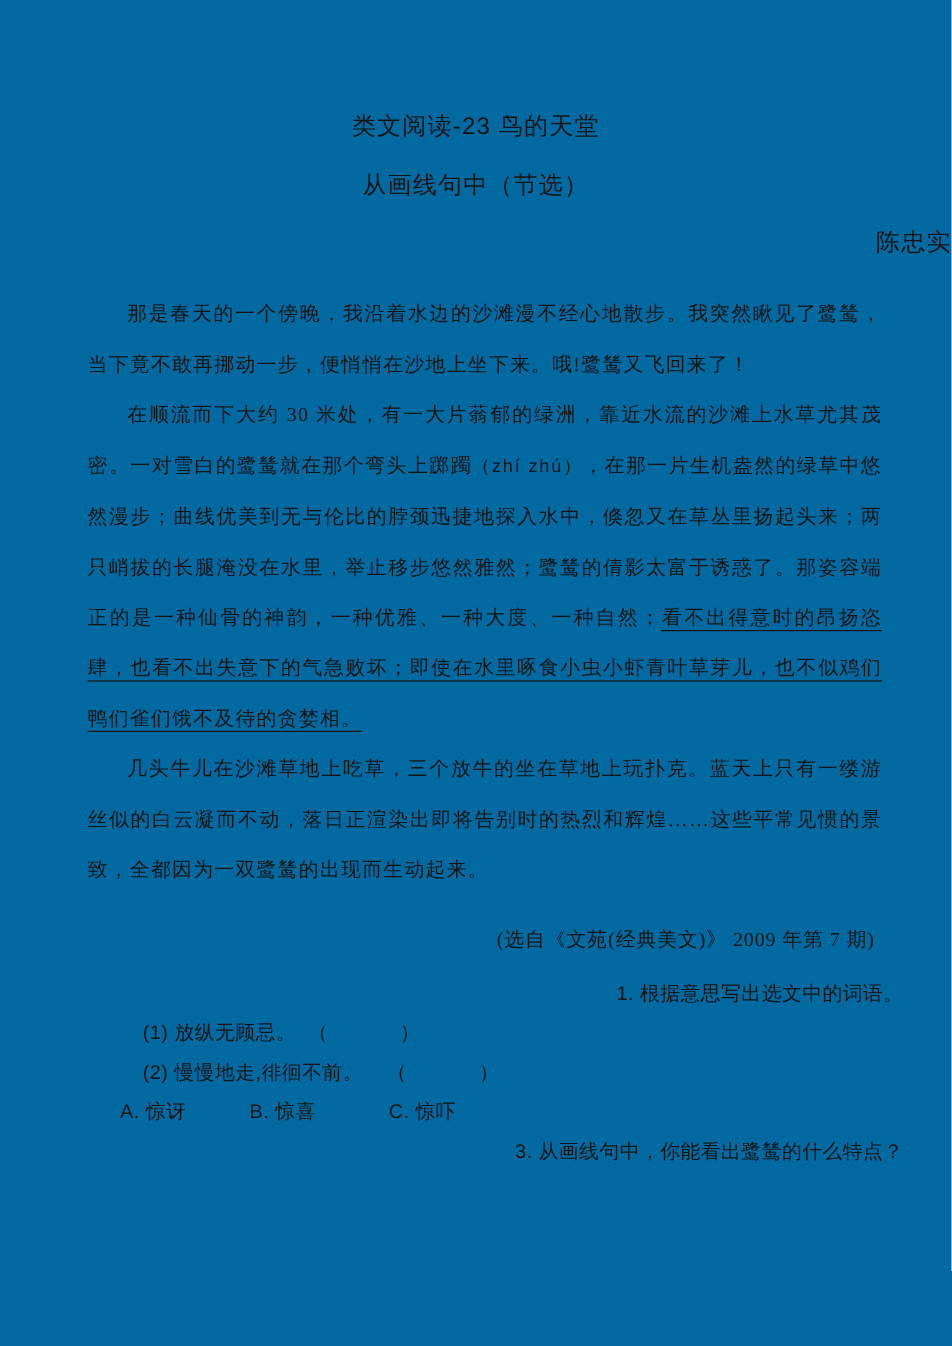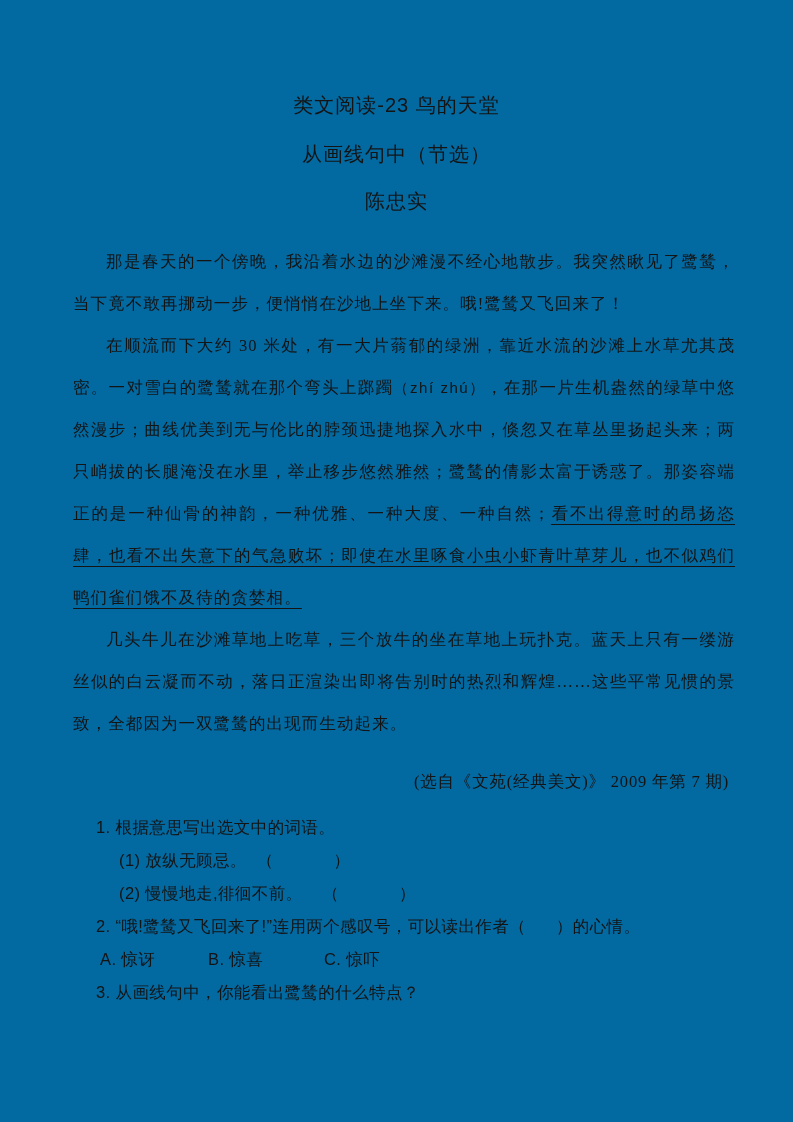--- a/index.html
+++ b/index.html
@@ -38,21 +38,21 @@
   .doc-subtitle {
     text-align: center;
     font-size: 20px;
     letter-spacing: 1px;
     margin: 0;
     padding-top: 22px;
     font-weight: normal;
     font-family: "Liberation Sans", "DejaVu Sans", sans-serif;
   }
   .doc-author {
-    text-align: center;
+    text-align: right;
     font-size: 20px;
     letter-spacing: 1px;
     margin: 0;
     padding-top: 20px;
     font-weight: normal;
     font-family: Liberation Serif, serif;
   }
 
   
   .passage {
@@ -98,20 +98,21 @@
   .questions {
     padding: 8px 40px 0 96px;
     font-family: "Liberation Sans", "DejaVu Sans", sans-serif;
   }
   .q {
     font-size: 16.5px;
     line-height: 29px;
     margin: 0;
     letter-spacing: 0.4px;
     white-space: pre-wrap;
+    text-align: right;
   }
   .q-sub {
     font-size: 16.5px;
     line-height: 29px;
     margin: 4px;
     padding-left: 19px;
     letter-spacing: 0.4px;
     white-space: pre-wrap;
   }
   .q-options {
@@ -148,20 +149,19 @@
   </div>
 
   <p class="source">(选自《文苑(经典美文)》  2009 年第 7 期)</p>
 
   <div class="questions">
 
     <p class="q">1. 根据意思写出选文中的词语。</p>
     <p class="q-sub">(1) 放纵无顾忌。  （            ）</p>
     <p class="q-sub">(2) 慢慢地走,徘徊不前。    （            ）</p>
 
-    <p class="q">2. “哦!鹭鸶又飞回来了!”连用两个感叹号，可以读出作者（      ）的心情。</p>
     <p class="q-options"><span class="opt opt-a">A. 惊讶</span><span class="opt opt-b">B. 惊喜</span><span class="opt opt-c">C. 惊吓</span></p>
 
     <p class="q">3. 从画线句中，你能看出鹭鸶的什么特点？</p>
 
   </div>
 
 </div>
 
 </body></html>

